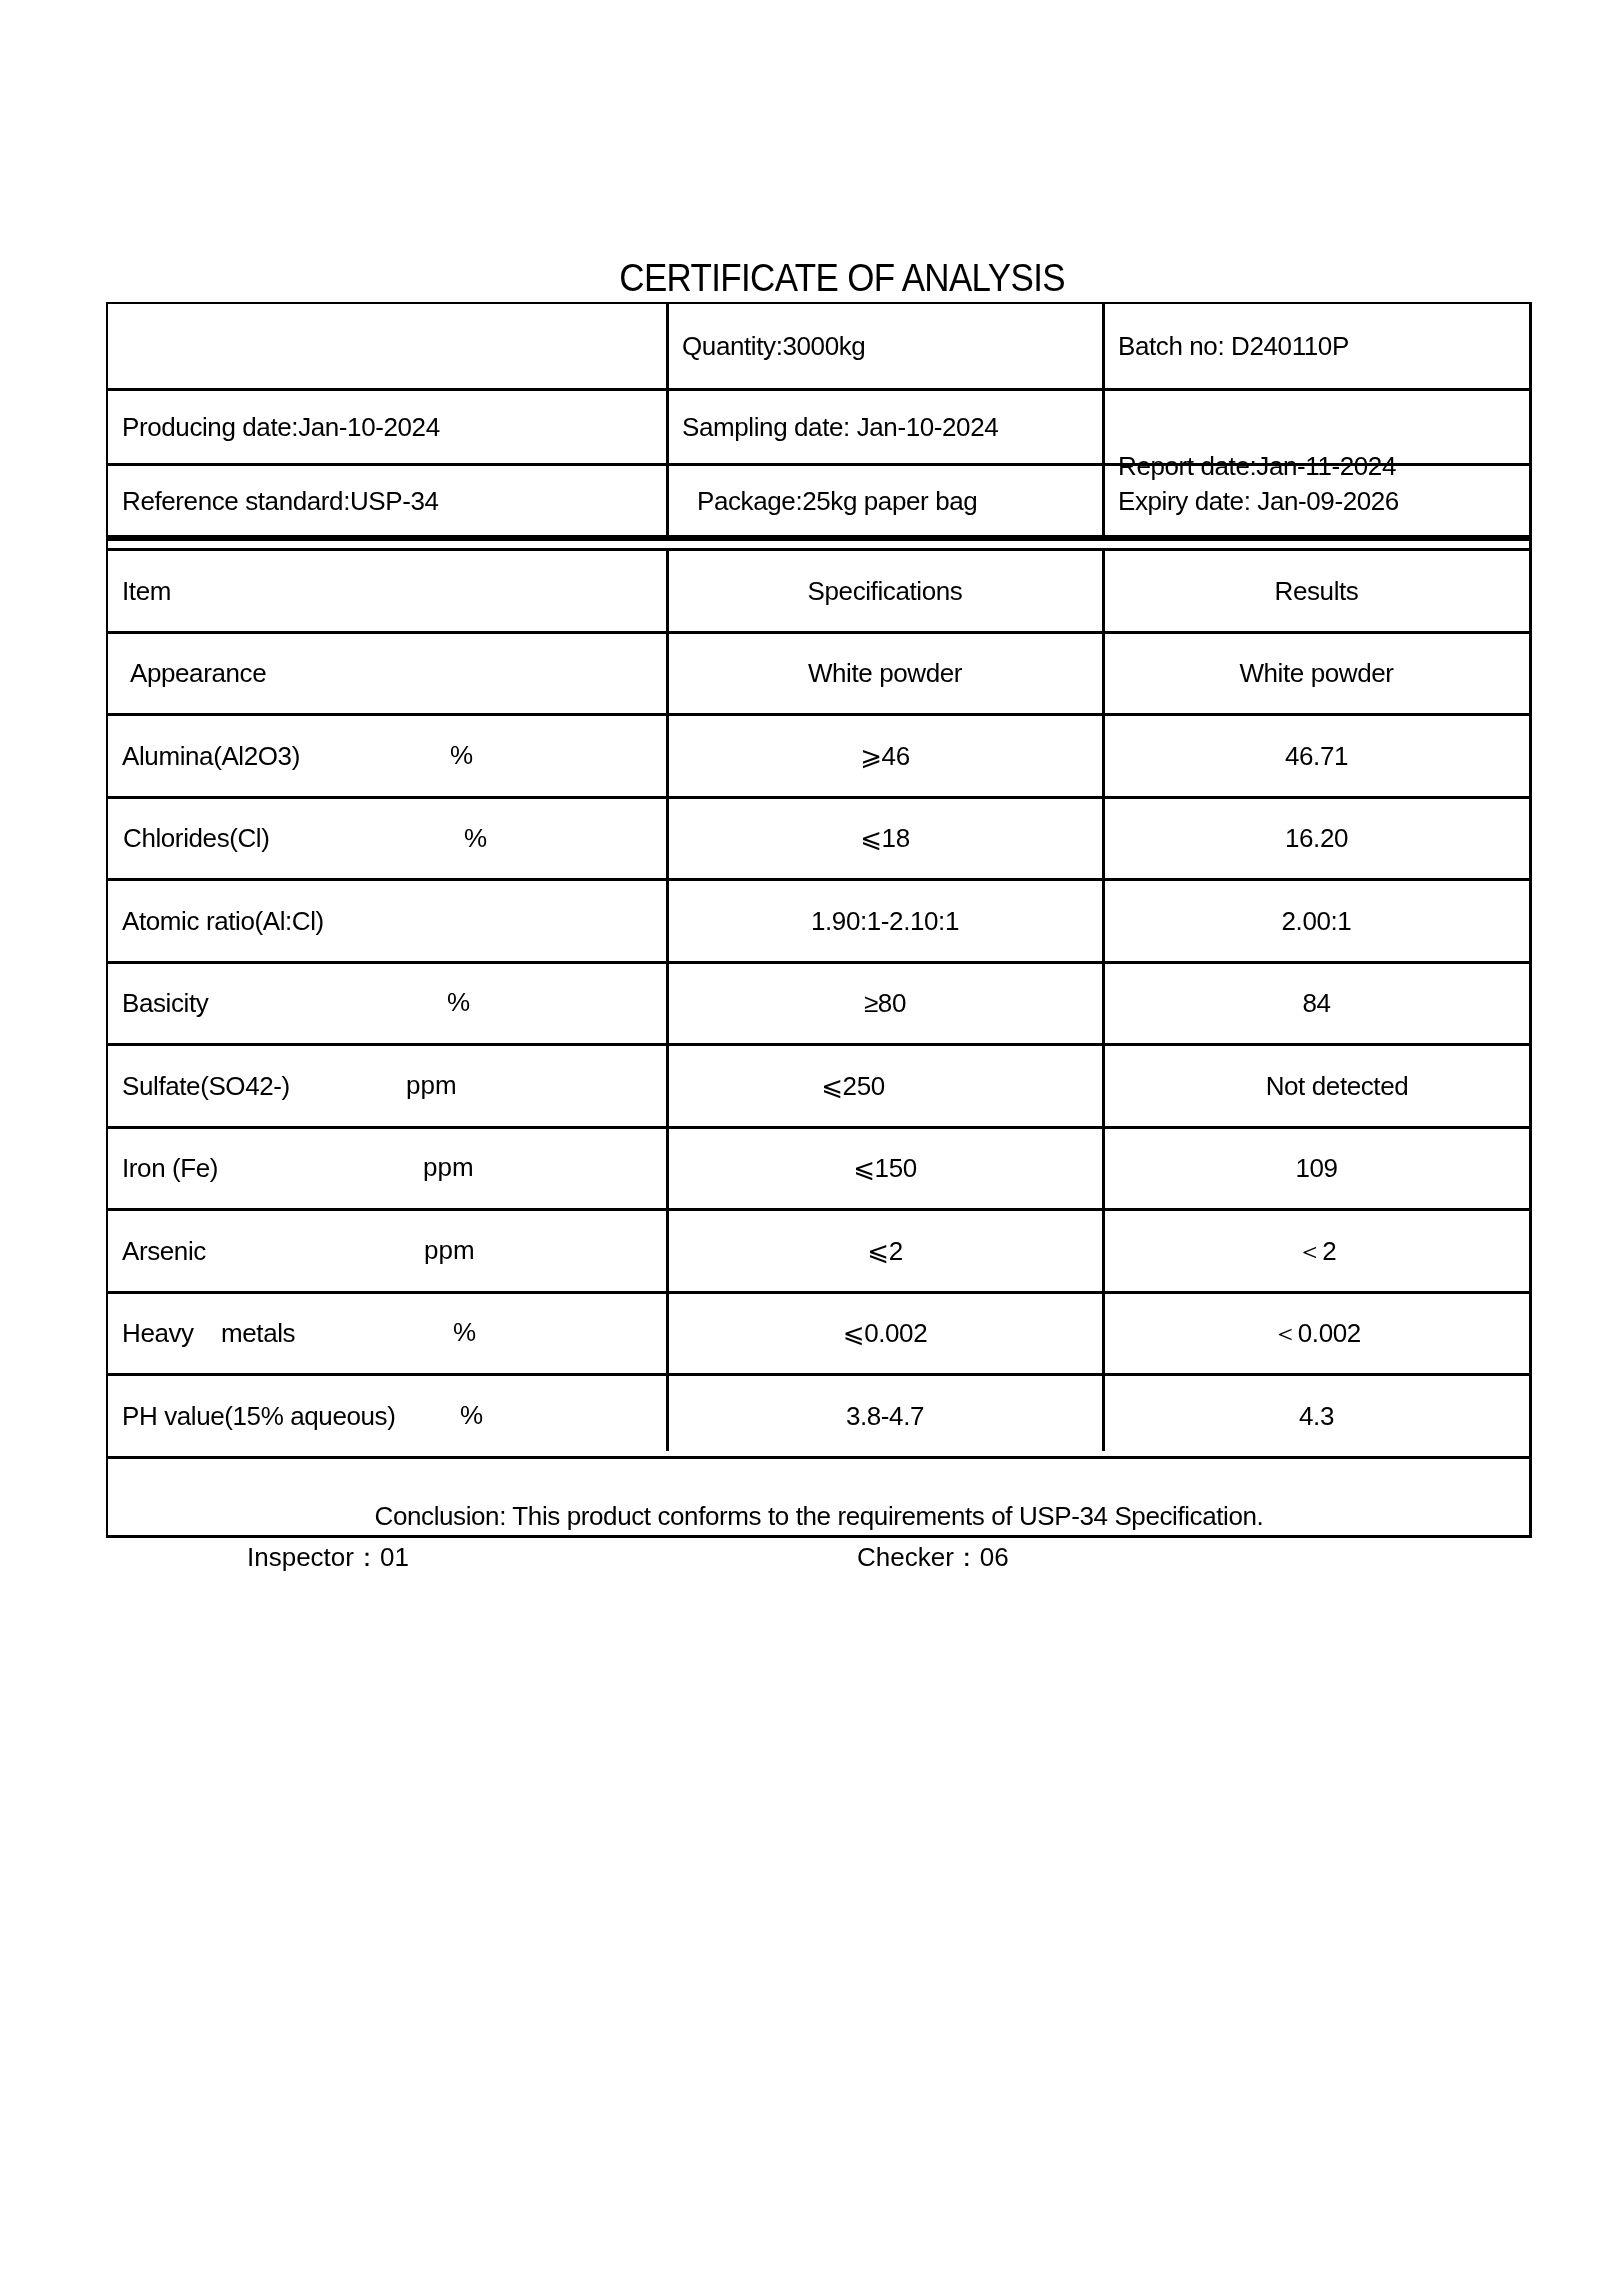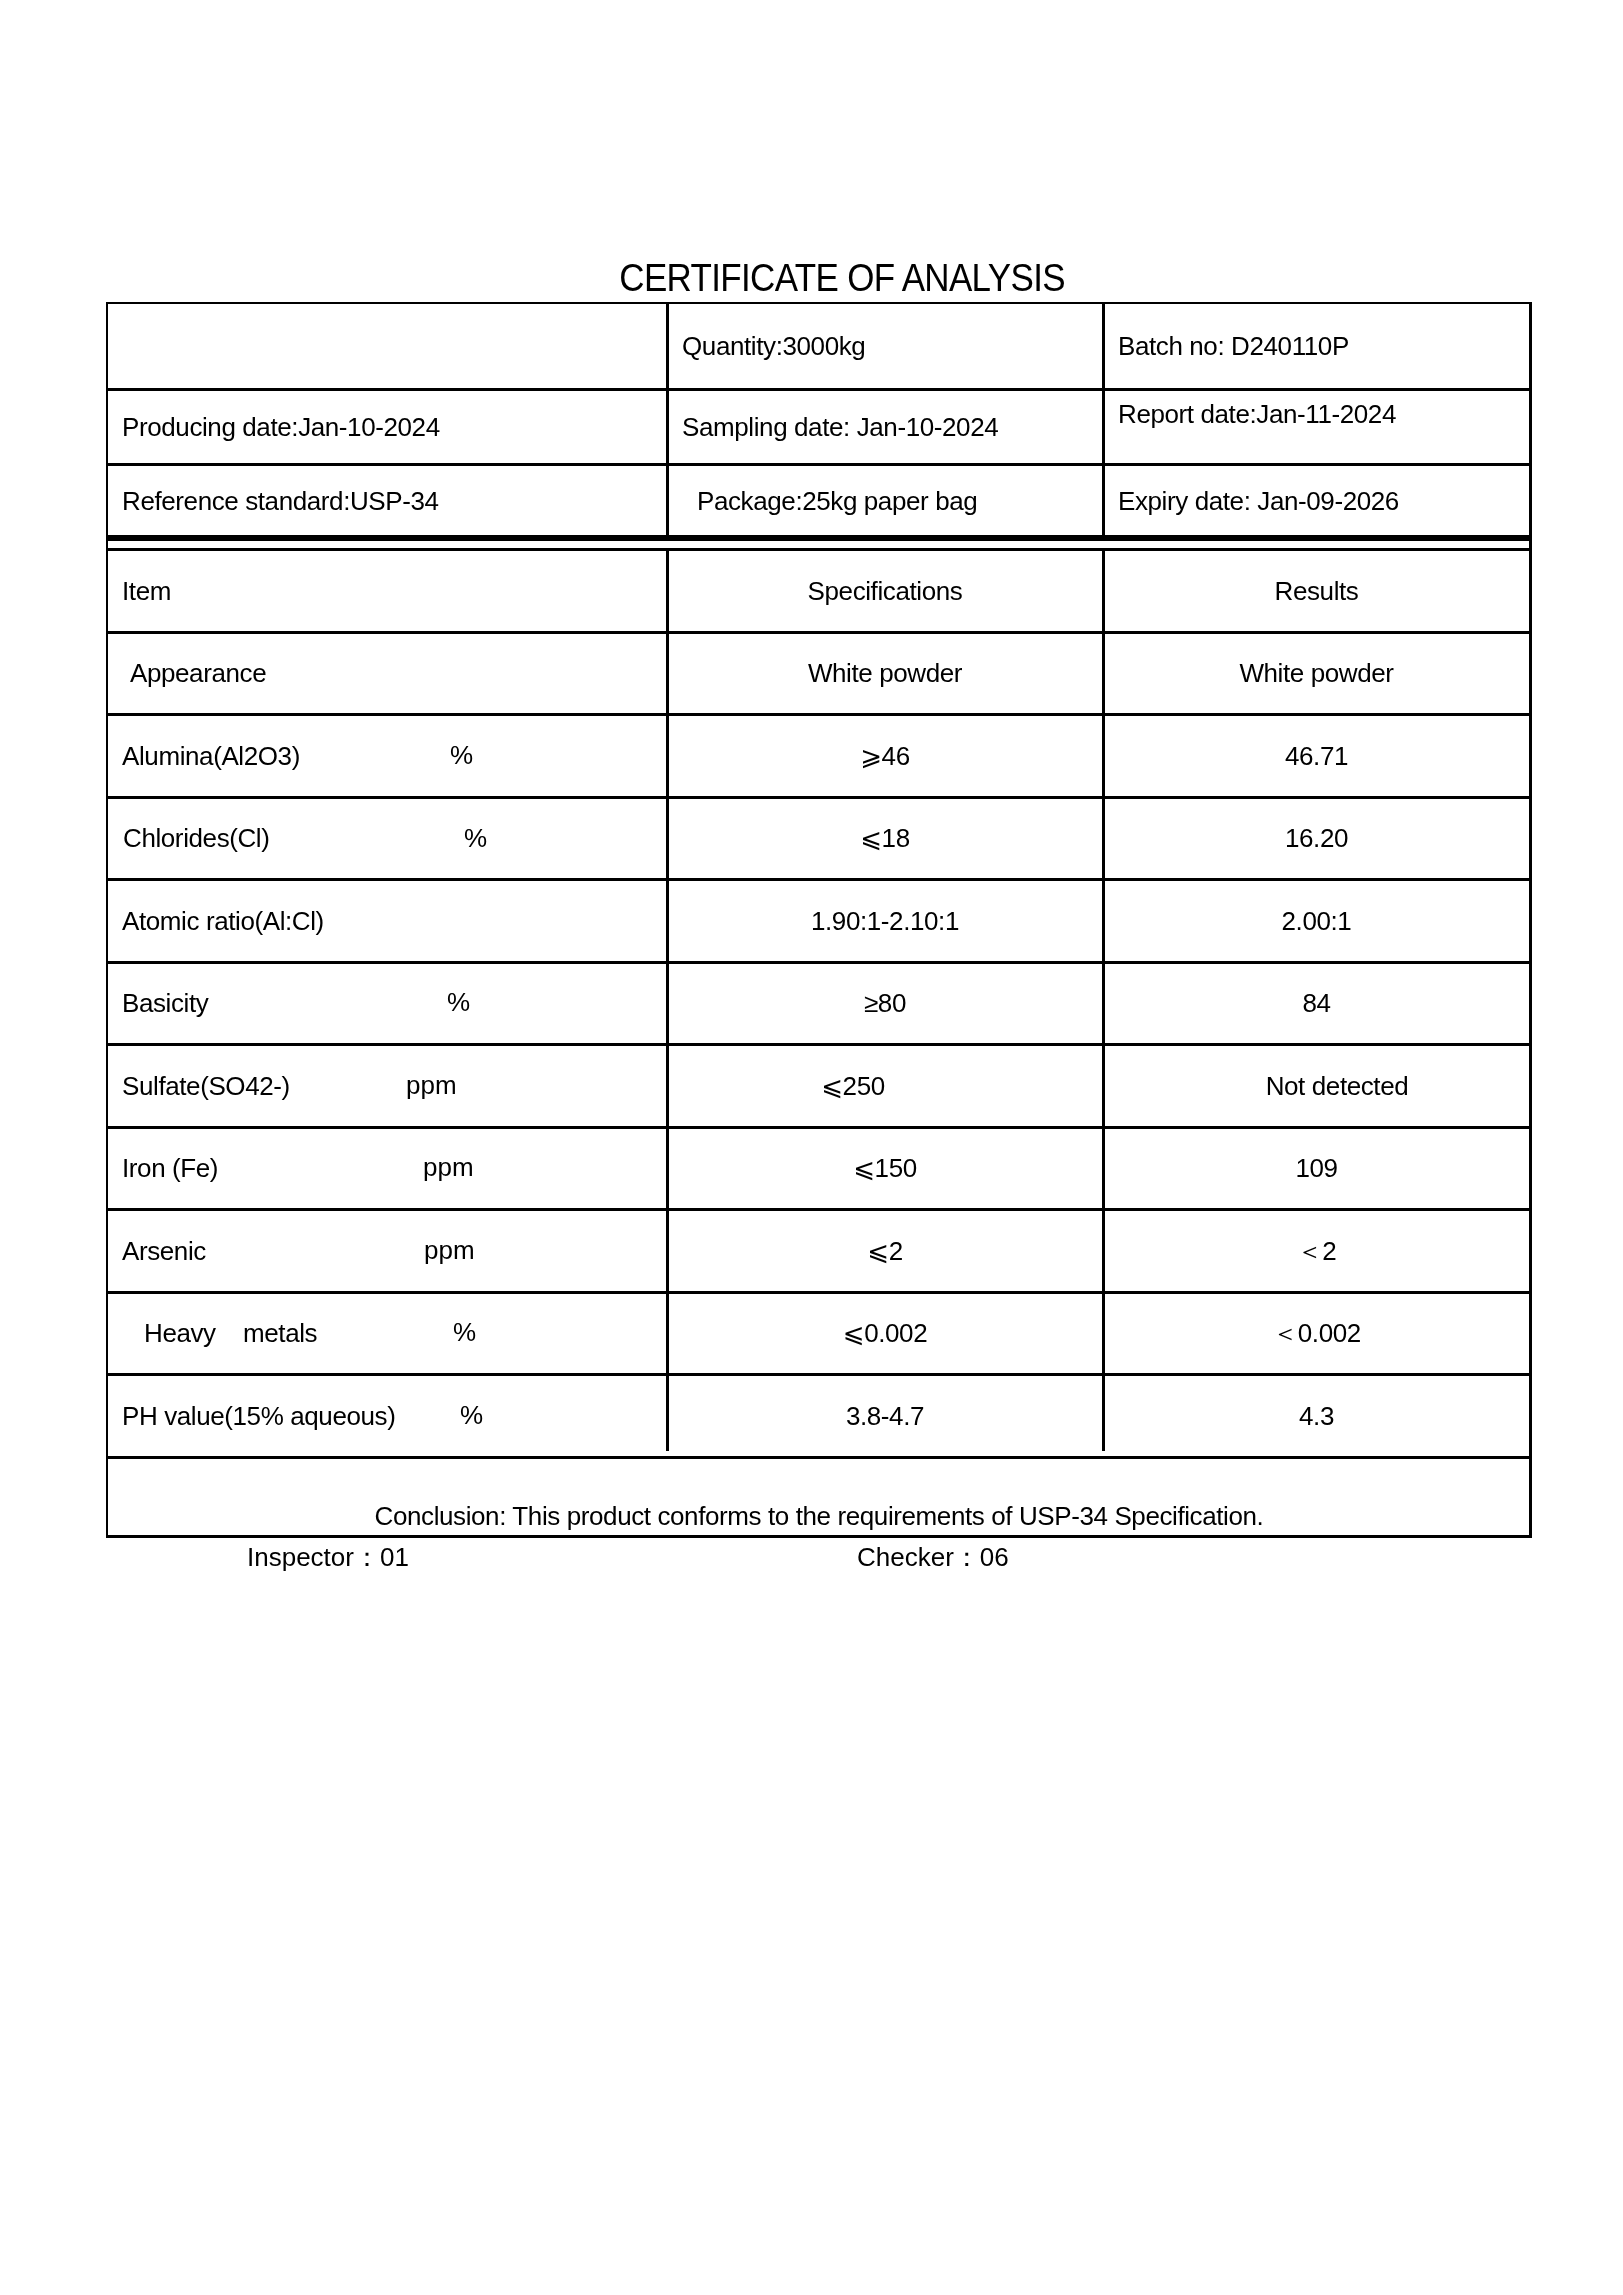--- a/index.html
+++ b/index.html
@@ -101,21 +101,21 @@
     <div class="cell left" style="left:996px;top:0;width:427px;height:87px;">
       <span class="txt">Batch no: D240110P</span>
     </div>
 
     <div class="cell left" style="left:0;top:87px;width:560px;height:74px;">
       <span class="txt">Producing date:Jan-10-2024</span>
     </div>
     <div class="cell left" style="left:560px;top:87px;width:436px;height:74px;">
       <span class="txt">Sampling date: Jan-10-2024</span>
     </div>
-    <div class="cell left" style="left:996px;top:74px;width:427px;height:74px;">
+    <div class="cell left" style="left:996px;top:105px;width:427px;height:74px;align-items:flex-end;">
       <span class="txt">Report date:Jan-11-2024</span>
     </div>
 
     <div class="cell left" style="left:0;top:161px;width:560px;height:74px;">
       <span class="txt">Reference standard:USP-34</span>
     </div>
     <div class="cell left" style="left:560px;top:161px;width:436px;height:74px;padding-left:30px;">
       <span class="txt">Package:25kg paper bag</span>
     </div>
     <div class="cell left" style="left:996px;top:161px;width:427px;height:74px;">
@@ -204,21 +204,21 @@
         <div class="cell left" style="left: 0px; top: 907px; width: 560px; height: 82px;">
           <span class="txt" style="white-space: pre;">Arsenic</span>
         </div>
         <span class="unit" style="left: 317px; top: 932px;">ppm</span>
         <div class="cell center" style="left: 560px; top: 907px; width: 436px; height: 82px;">
           <span class="txt">⩽2</span>
         </div>
         <div class="cell center" style="left: 996px; top: 907px; width: 427px; height: 82px;">
           <span class="txt">＜2</span>
         </div>
-        <div class="cell left" style="left: 0px; top: 989px; width: 560px; height: 82px; margin-left: 22px;">
+        <div class="cell left" style="left: 0px; top: 989px; width: 560px; height: 82px;">
           <span class="txt" style="white-space: pre;">Heavy    metals</span>
         </div>
         <span class="unit" style="left: 346px; top: 1014px;">%</span>
         <div class="cell center" style="left: 560px; top: 989px; width: 436px; height: 82px;">
           <span class="txt">⩽0.002</span>
         </div>
         <div class="cell center" style="left: 996px; top: 989px; width: 427px; height: 82px;">
           <span class="txt">＜0.002</span>
         </div>
         <div class="cell left" style="left: 0px; top: 1072px; width: 560px; height: 82px;">

